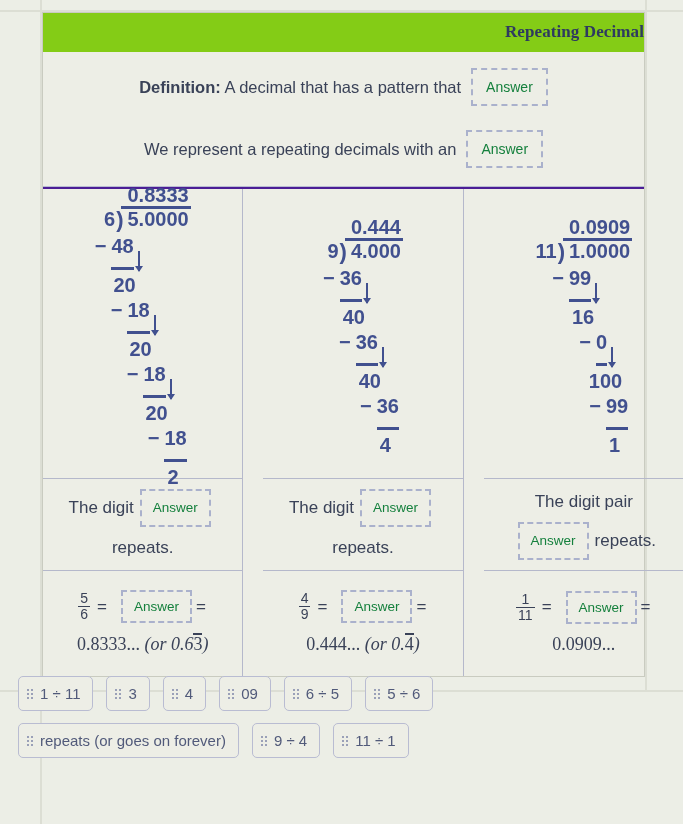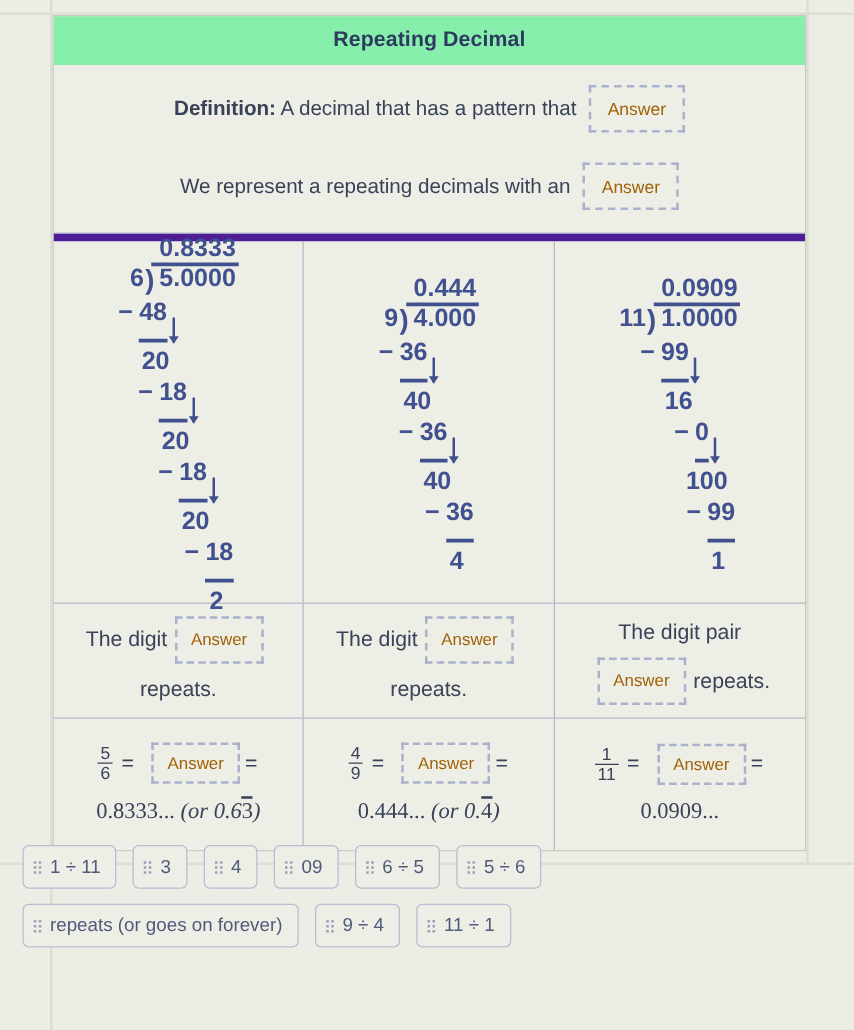--- a/index.html
+++ b/index.html
@@ -25,27 +25,28 @@
   .card {
     position: absolute;
     left: 42px; top: 12px;
     width: 603px;
     background: #edeee6;
     border: 1px solid #c9cbc0;
     box-sizing: border-box;
   }
 
   .card-header {
-    background: #86efac;
+    background: #84cc16;
     color: #2e3a60;
-    text-align: center;
+    text-align: right;
     font-weight: bold;
     font-size: 17px;
     padding: 9px 0 10px 0;
     letter-spacing: .1px;
+    font-family: Liberation Serif, serif;
   }
 
   .definition-area {
     padding: 4px 0 6px 0;
     border-bottom: 1px solid #b9bcd2;
   }
   .def-row {
     display: flex;
     align-items: center;
     justify-content: center;
@@ -55,34 +56,35 @@
   }
   .def-text {
     font-size: 16.5px;
     color: #3a4258;
     line-height: 1.25;
   }
   .def-text b { font-weight: bold; }
 
   .answer-box {
     border: 2px dashed #aab1cc;
-    color: #a16207;
+    color: #15803d;
     font-size: 14px;
     padding: 9px 13px;
     margin-left: 10px;
     white-space: nowrap;
     background: transparent;
     display: inline-block;
   }
   .answer-box.small { padding: 7px 11px; font-size: 13.5px; }
 
   
   .grid {
     display: flex;
-    border-top: 6px solid #4c1d95;
+    border-top: 2px solid #4c1d95;
+    gap: 20px;
   }
   .col {
     flex: 0 0 33.3333%;
     box-sizing: border-box;
     border-right: 1px solid #b5b8cb;
   }
   .col:last-child { border-right: none; }
 
   .division-cell {
     height: 290px;

